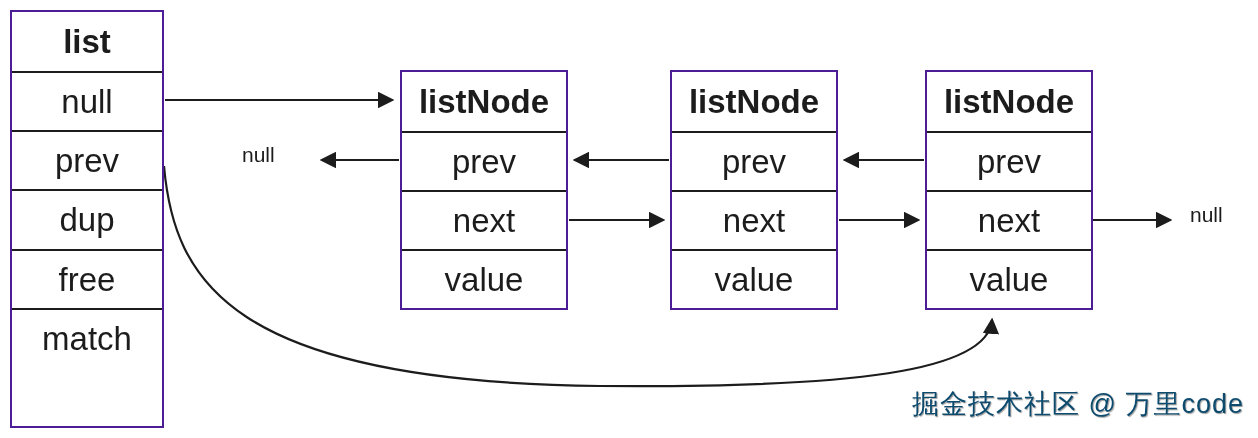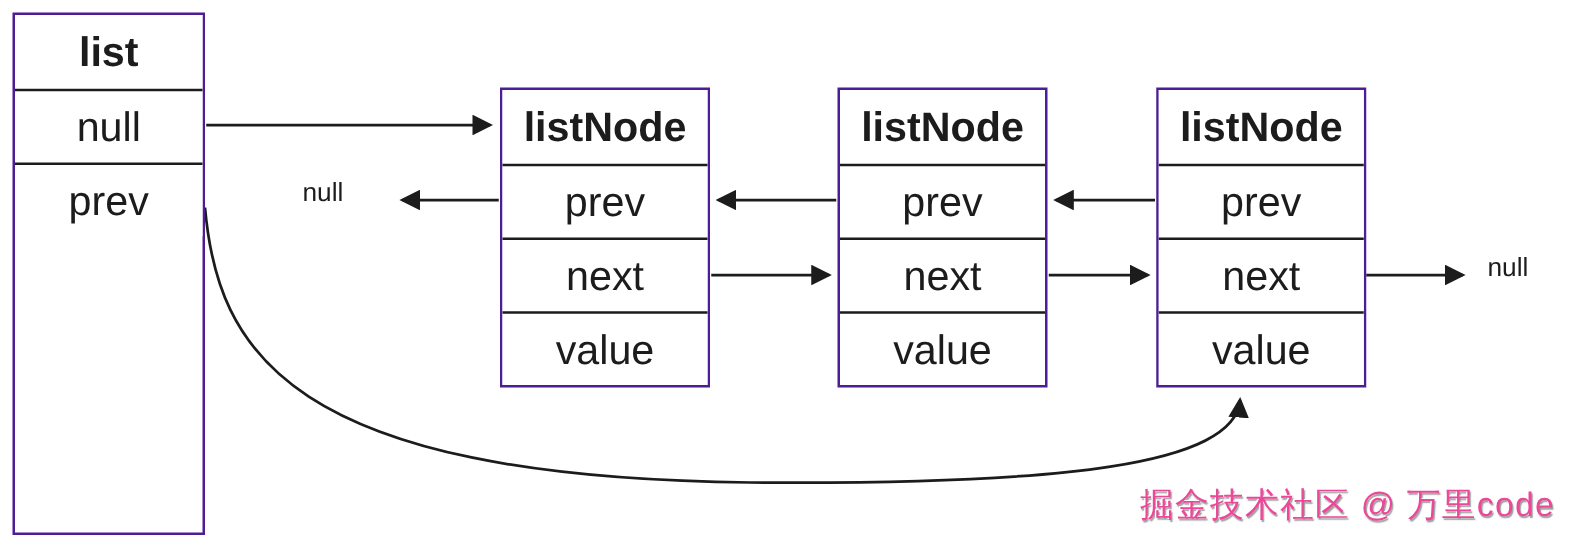--- a/index.html
+++ b/index.html
@@ -41,21 +41,21 @@
     line-height:1;
   }
   #null-left{left:242px;top:144px;}
   #null-right{left:1190px;top:204px;}
   #arrow-layer{position:absolute;left:0;top:0;width:1258px;height:438px;}
   .watermark{
     position:absolute;
     right:14px;top:386px;
     font-size:27px;
     letter-spacing:1px;
-    color:#ec4899;
+    color:#0c4a6e;
     text-shadow:-1px -1px 0 #ffffff,1px 1px 1px #9d9d9d;
     white-space:nowrap;
   }
 </style>
 </head>
 <body>
 
 <div class="canvas">
 
   <svg id="arrow-layer" viewBox="0 0 1258 438" xmlns="http://www.w3.org/2000/svg">
@@ -73,20 +73,23 @@
       <path d="M839,220 L918,220" marker-end="url(#ah)"></path>
       <path d="M1092,220 L1170,220" marker-end="url(#ah)"></path>
       <path d="M164,166 C174,280 230,382 600,386 C850,388 988,372 992,320" marker-end="url(#ah)"></path>
     </g>
   </svg>
 
   <div class="struct" id="list-table">
     <div class="row hdr">list</div>
     <div class="row">null</div>
     <div class="row">prev</div>
+    <div class="row">dup</div>
+    <div class="row">free</div>
+    <div class="row">match</div>
   </div>
 
   <div class="struct node" id="node-1">
     <div class="row hdr">listNode</div>
     <div class="row">prev</div>
     <div class="row">next</div>
     <div class="row">value</div>
   </div>
 
   <div class="struct node" id="node-2">

